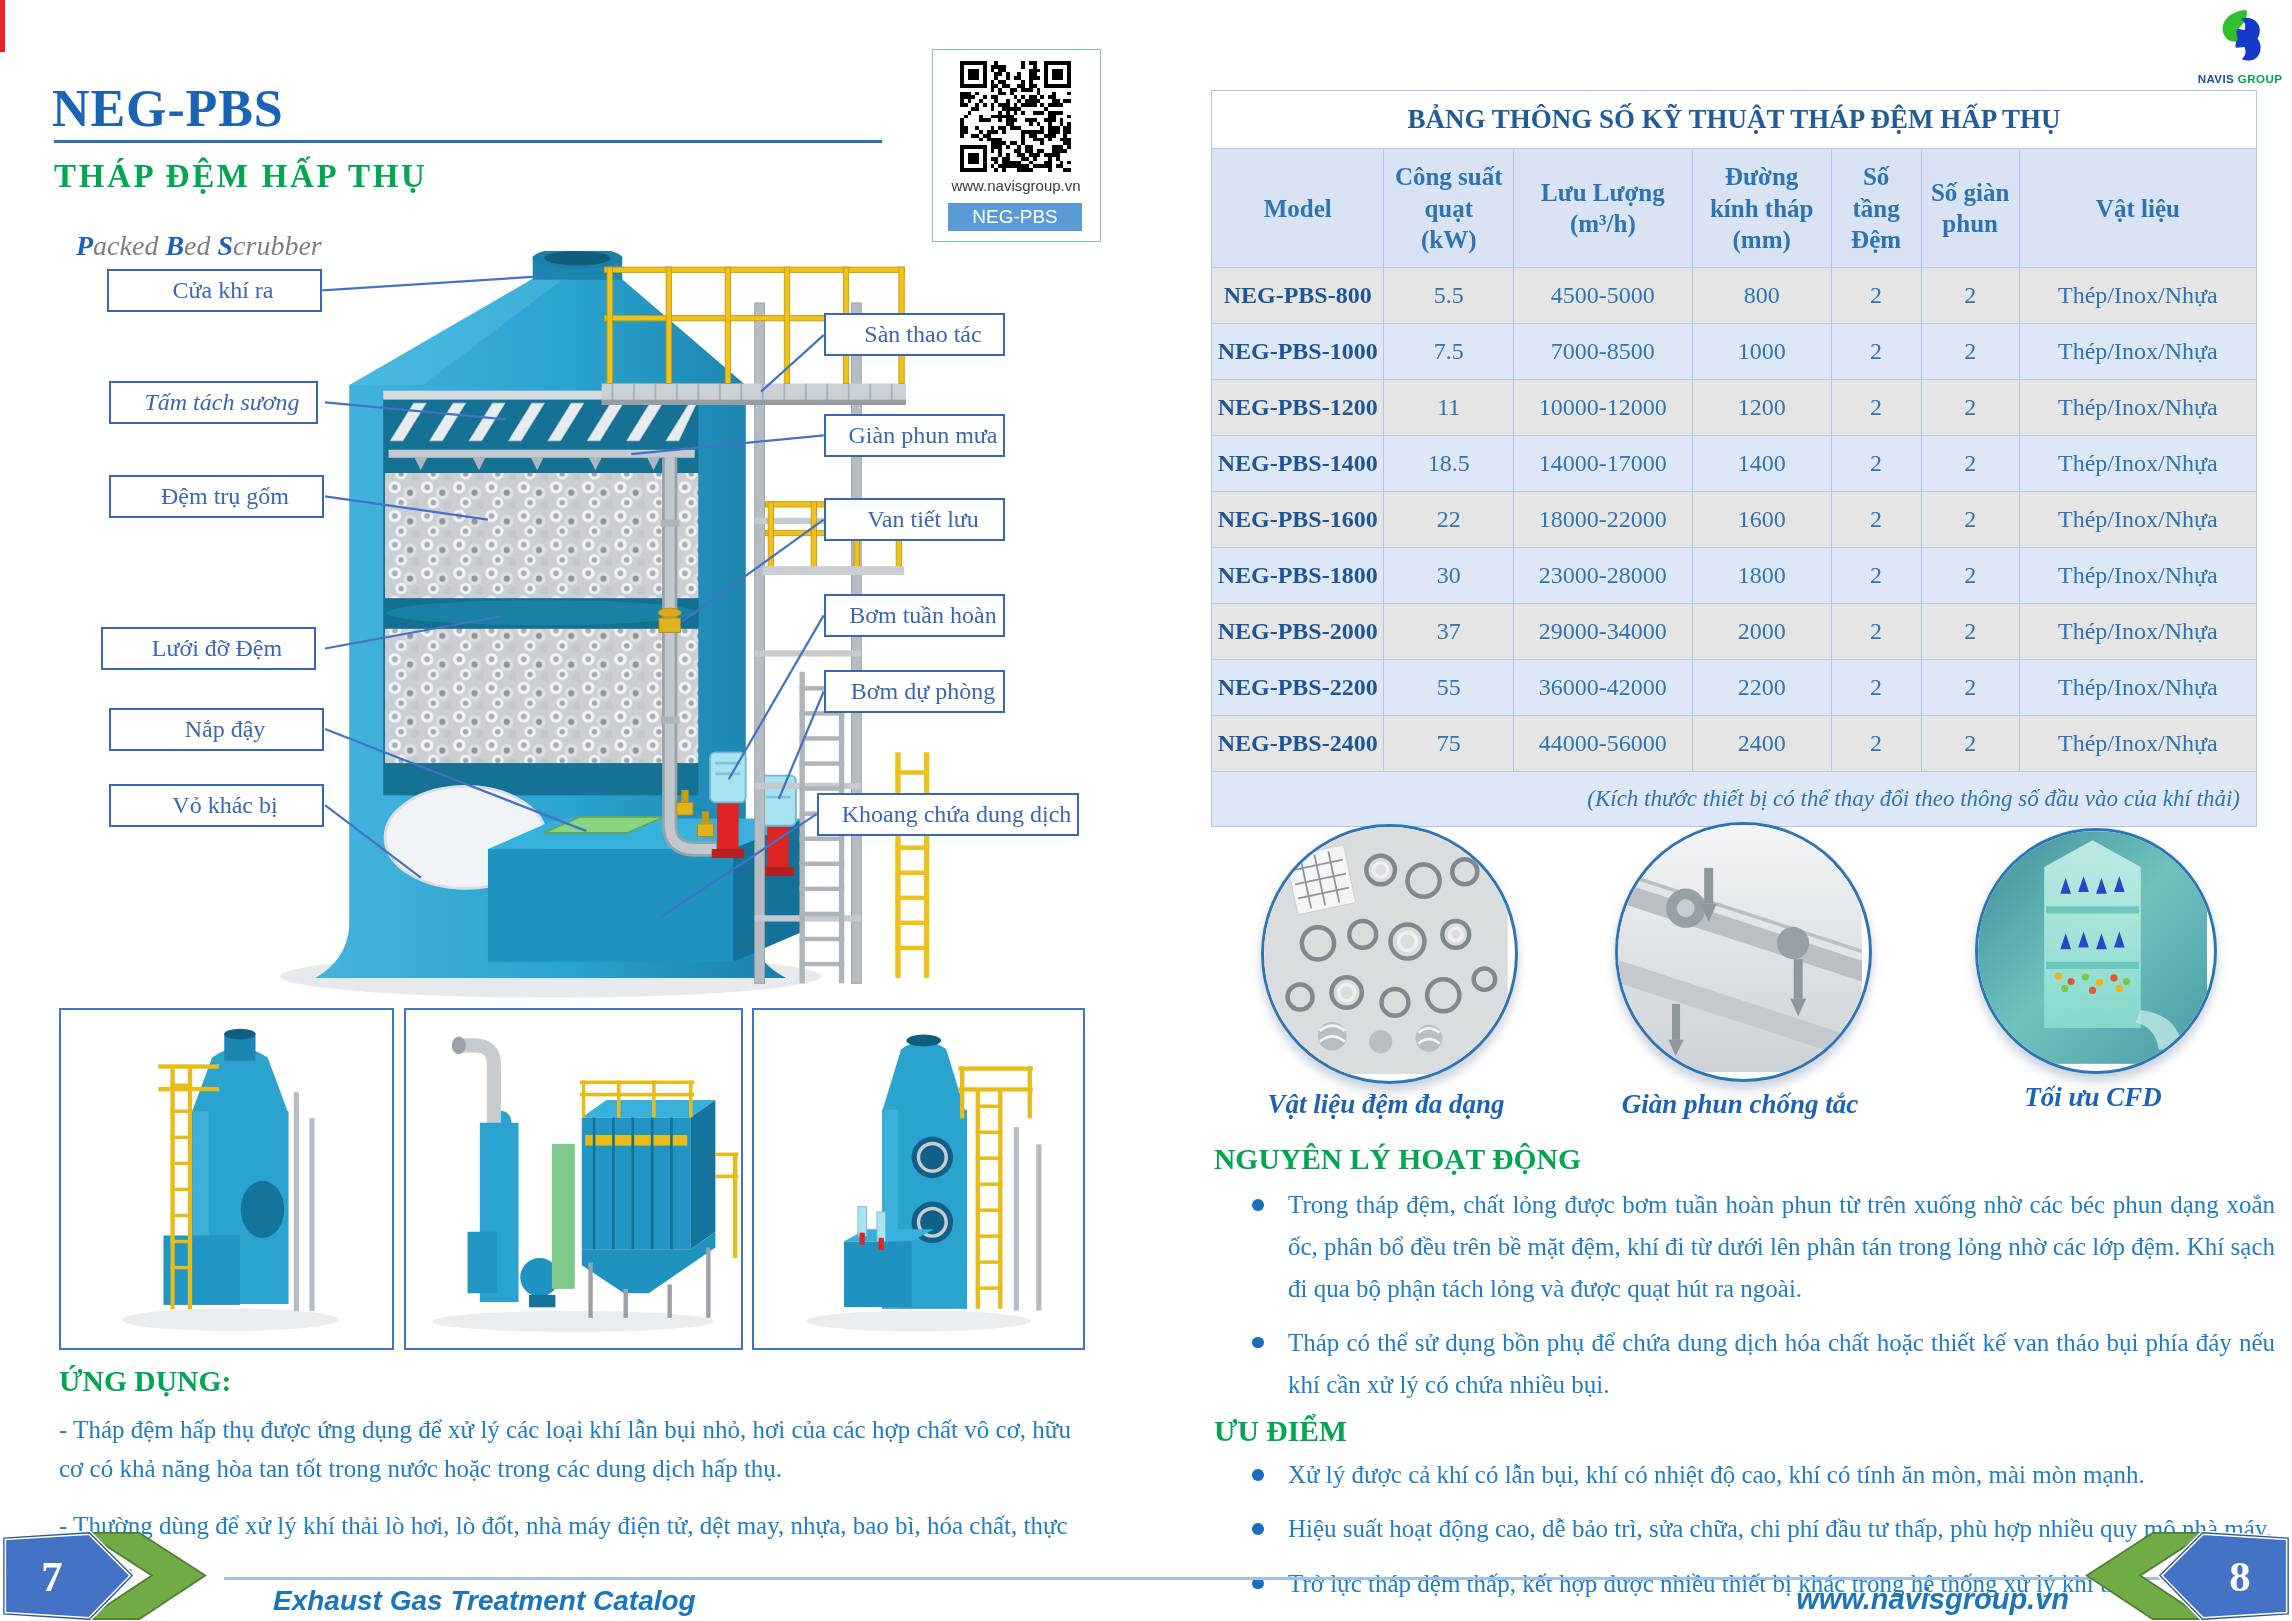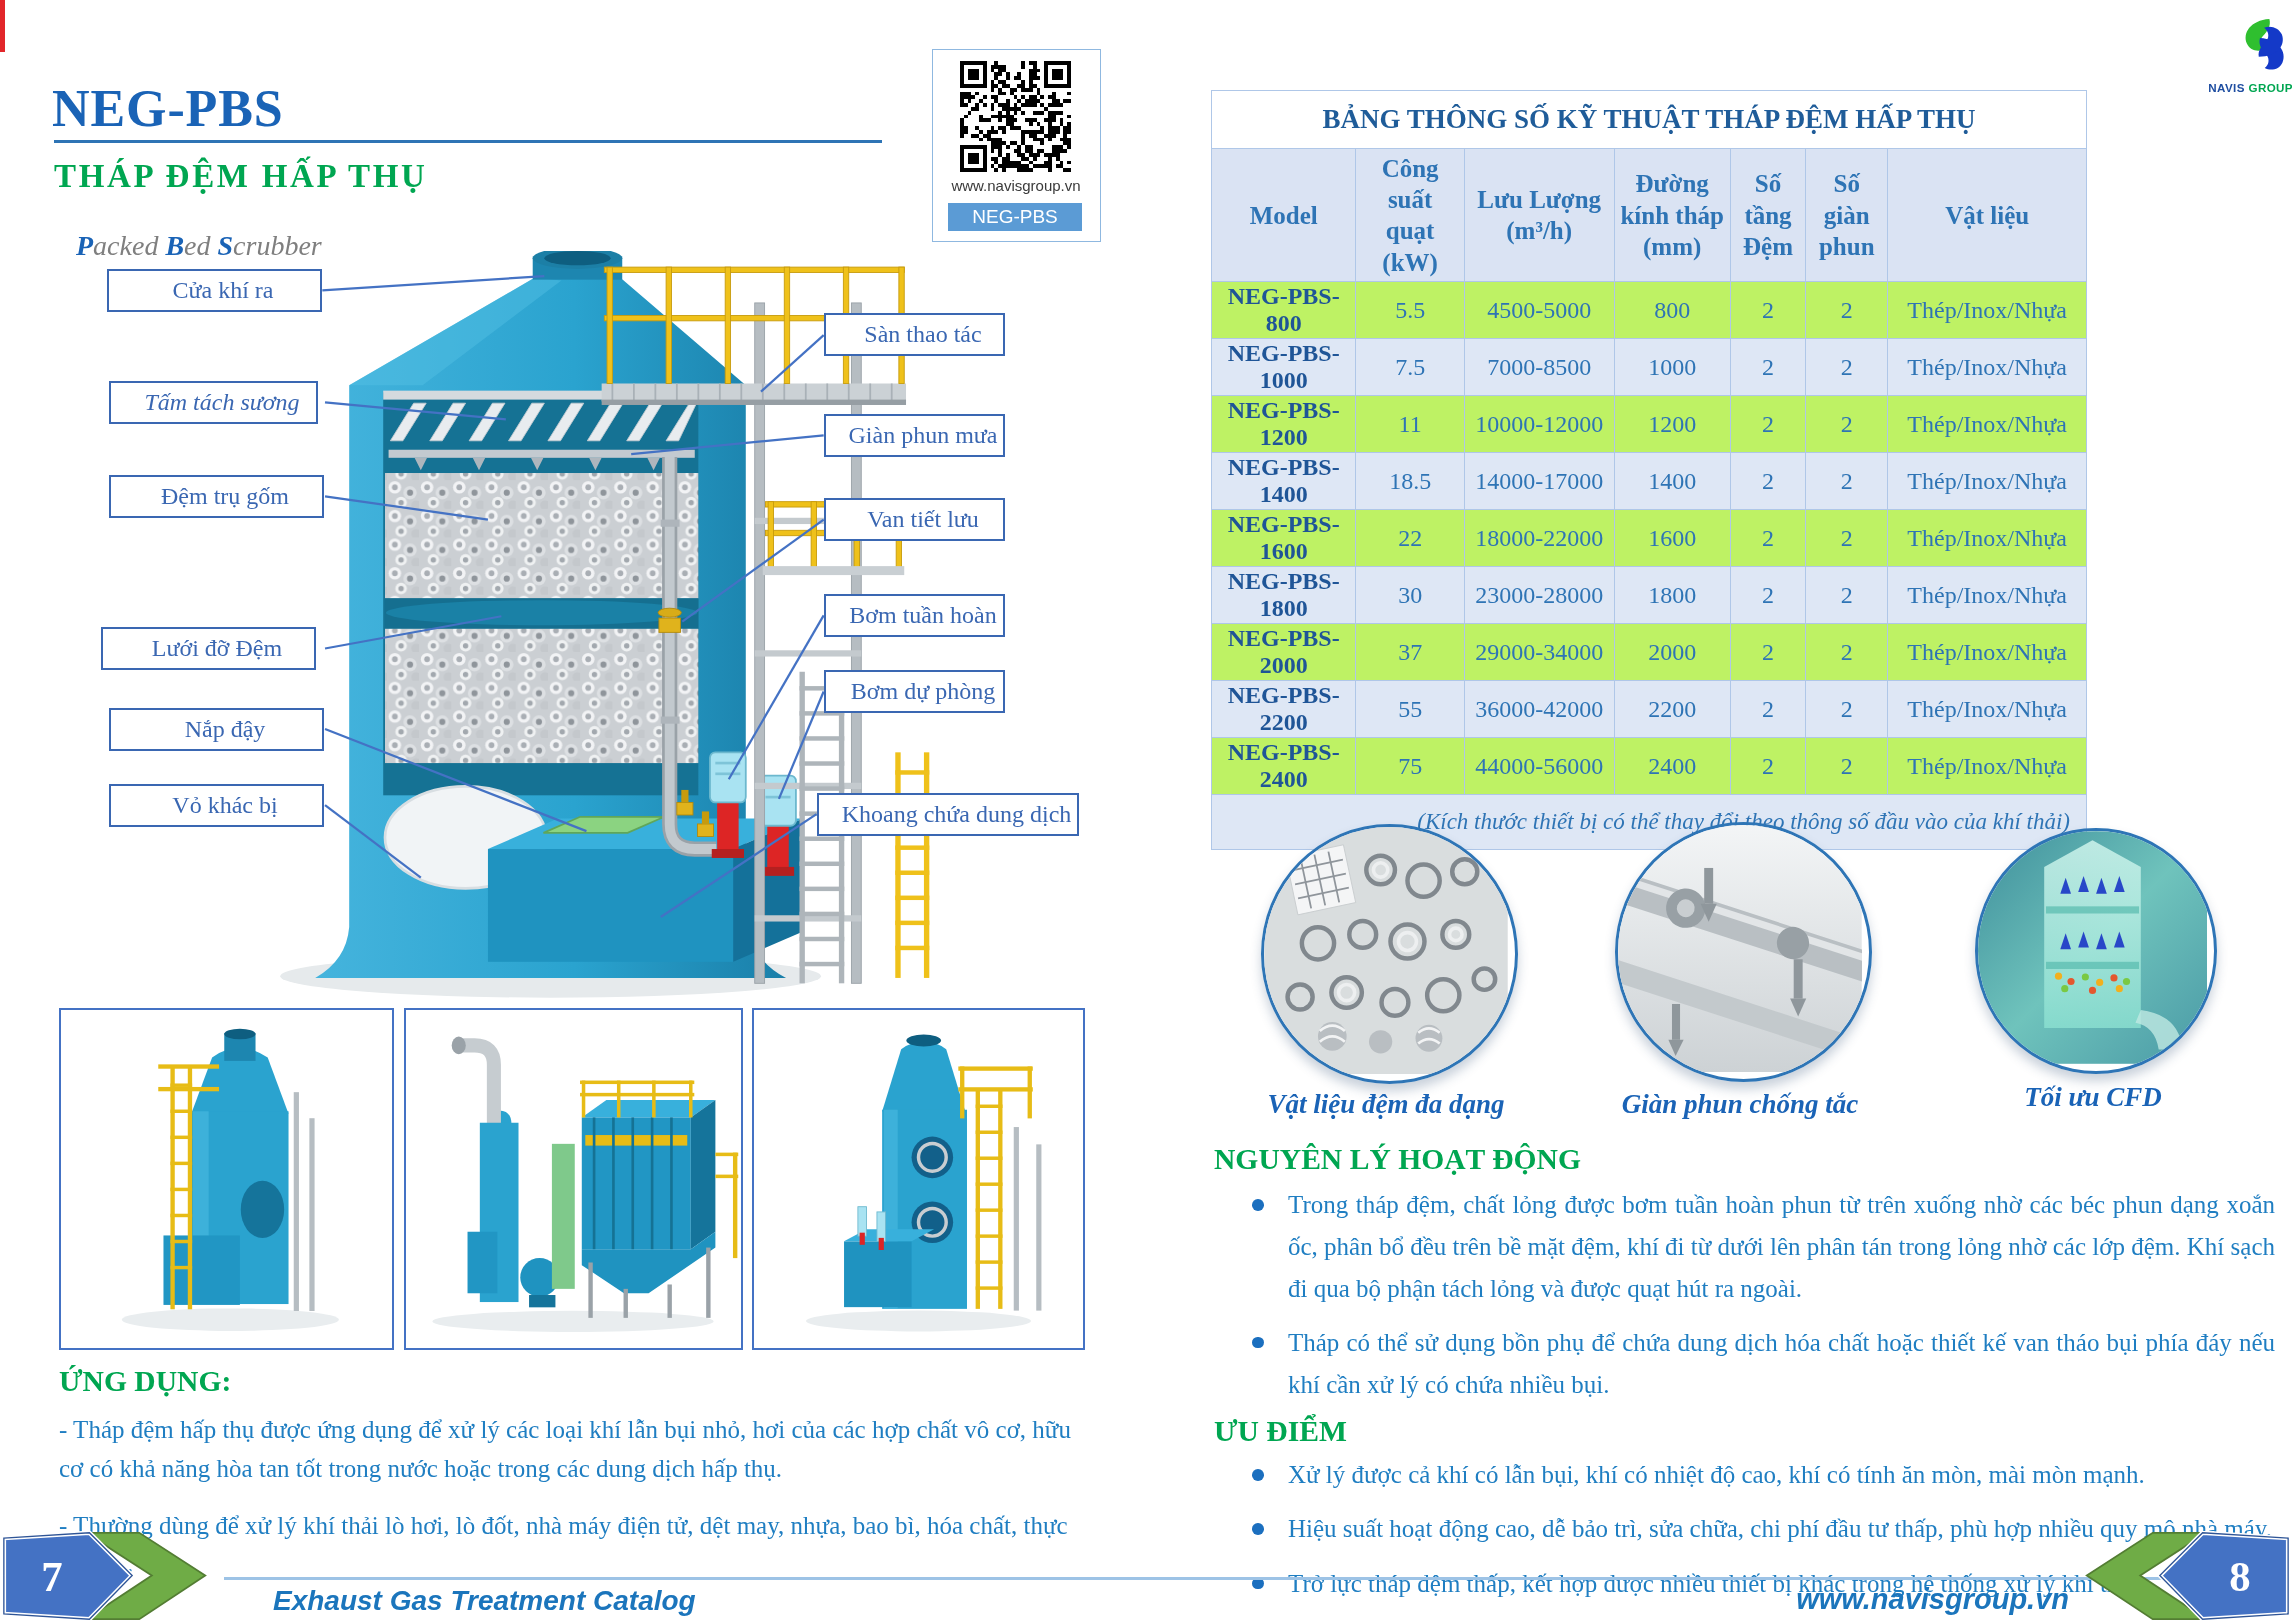--- a/index.html
+++ b/index.html
@@ -34,21 +34,21 @@
   .t1{left:59px;top:1008px;width:335px;height:342px;}
   .t2{left:404px;top:1008px;width:339px;height:342px;}
   .t3{left:752px;top:1008px;width:333px;height:342px;}
 
   
   .app-head{left:59px;top:1365px;font-size:29.6px;font-weight:bold;color:#00A651;}
   .app-body{left:59px;top:1411px;width:1030px;font-size:25px;color:#1F7EC2;line-height:1.55;}
   .app-body p{margin:0 0 18px 0;}
 
   
-  .spec-table{left:1211px;top:90px;width:876px;border-collapse:collapse;background:#bef264;
+  .spec-table{left:1211px;top:90px;width:1046px;border-collapse:collapse;background:#e5e5e5;
               border:1.8px solid #9DC3E6;table-layout:fixed;}
   .spec-table th,.spec-table td{border:1.3px solid #AFC7E8;text-align:center;vertical-align:middle;}
   .spec-table .t-title{font-size:27px;font-weight:bold;color:#1F5C99;height:50px;background:#fff;}
   .spec-table thead th{font-size:25px;font-weight:bold;color:#2E74B5;height:111px;
                        background:#DAE3F3;padding:3.6px 5.4px;line-height:1.25;}
   .spec-table tbody td{font-size:24px;height:53px;color:#2E74B5;}
   .spec-table tbody td.model{font-weight:bold;color:#1F5597;}
   .spec-table tbody tr.stripe td{background:#DEE7F5;}
   .spec-table .t-note{font-size:23px;font-style:italic;color:#2E74B5;background:#DEE7F5;
                       text-align:right;height:52px;padding-right:16px;}
@@ -82,21 +82,21 @@
                     font-size:28px;font-weight:bold;font-style:italic;color:#1B75BC;}
   .footer-right-text{left:1702px;top:1583px;width:367px;text-align:right;
                      font-family:"Liberation Sans",sans-serif;font-size:29px;
                      font-weight:bold;font-style:italic;color:#1B75BC;}
   .badge{width:210px;height:90px;}
   .badge-left{left:0px;top:1531px;}
   .badge-right{left:2082px;top:1531px;}
   .badge-num{font-family:"Liberation Serif",serif;font-size:48px;font-weight:bold;fill:#fff;}
 
   
-  .logo{left:2187px;top:18px;width:106px;height:86px;text-align:right;}
+  .logo{left:2187px;top:9px;width:106px;height:86px;text-align:center;}
   .logo-text{font-family:"Liberation Sans",sans-serif;font-size:11.6px;font-weight:bold;
              letter-spacing:0.4px;margin-top:-1.8px;}
   .logo-text .navis{color:#1F4EA1;} .logo-text .group{color:#00A651;}
 </style>
 </head>
 <body>
 
 <div id="page">
 
   <div class="abs scan-artifact"></div>

